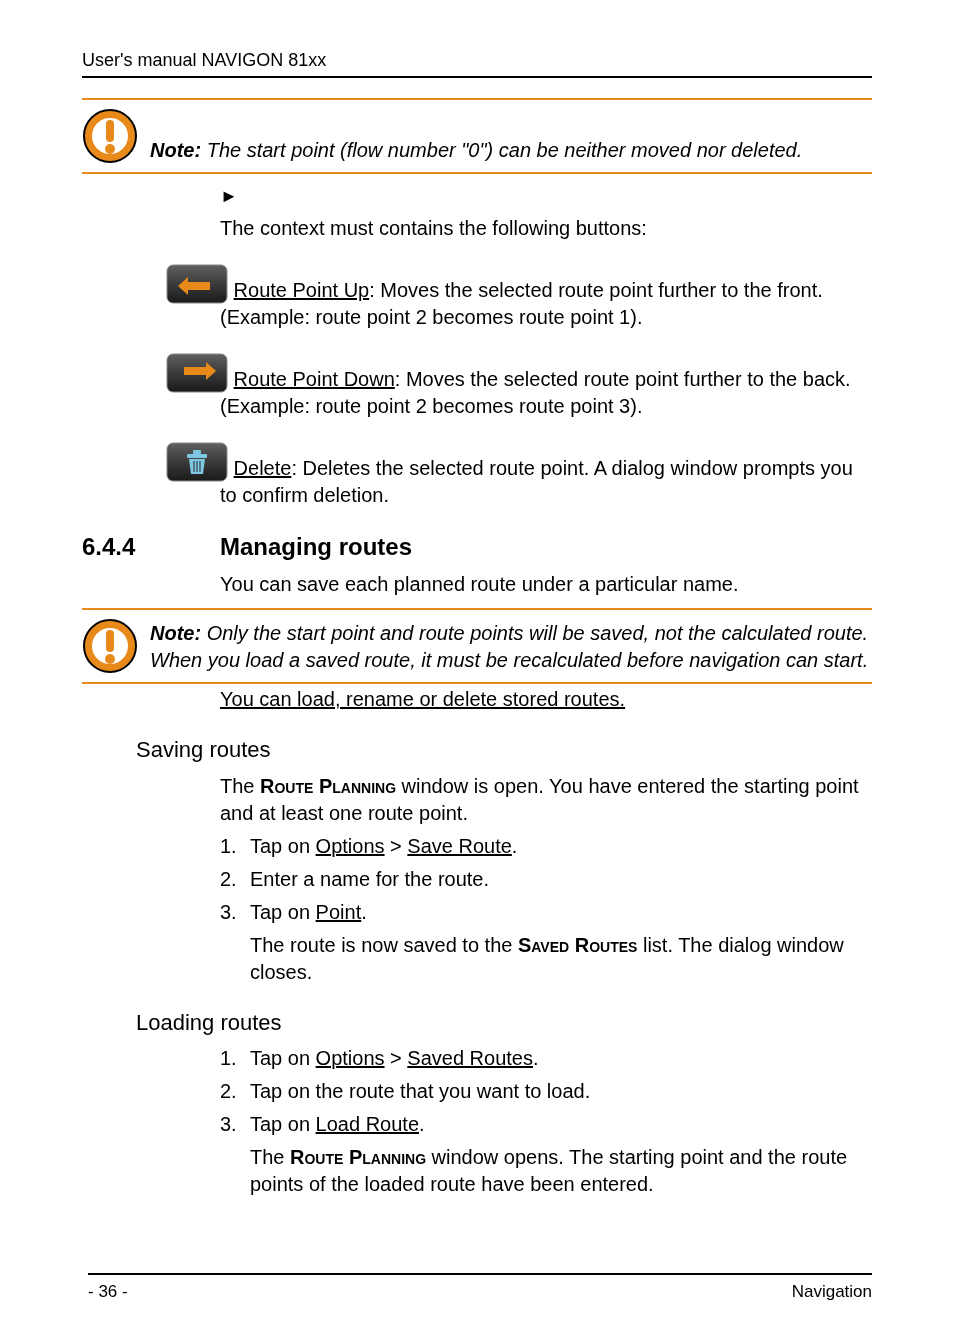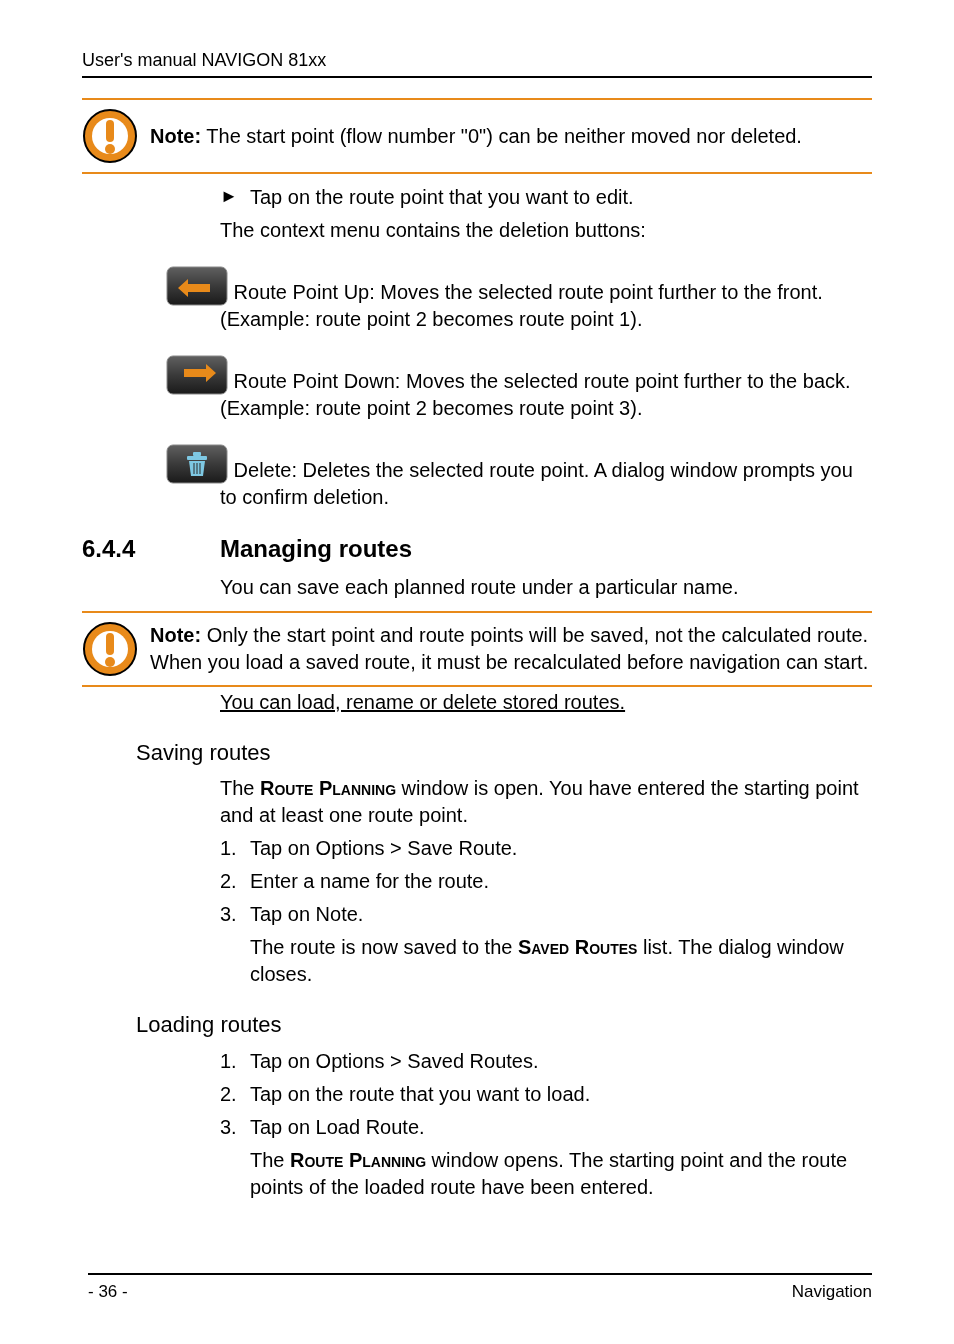--- a/index.html
+++ b/index.html
@@ -29,22 +29,23 @@
   border-top: 2px solid #000;
   margin: 4px 0 20px 0;
 }
 .hr-orange {
   border: none;
   border-top: 2px solid #E88A1A;
   margin: 0;
 }
 .note-block {
   display: flex;
-  align-items: center;
+  align-items: flex-end;
   padding: 8px 0 8px 0;
+  font-style: italic;
 }
 .note-icon {
   width: 56px;
   height: 56px;
   flex: 0 0 56px;
   margin-right: 12px;
 }
 .note-text {
   flex: 1;
   font-size: 20px;
@@ -100,21 +101,21 @@
   margin-top: 6px;
 }
 .num-list .num {
   width: 30px;
   flex: 0 0 30px;
 }
 .nested {
   margin-left: 30px;
   margin-top: 6px;
 }
-.u { }
+.u { text-decoration: underline; }
 .smallcaps {
   font-variant: small-caps;
   font-weight: bold;
 }
 .footer {
   position: absolute;
   bottom: 40px;
   left: 88px;
   right: 82px;
 }
@@ -182,23 +183,22 @@
       </svg>
     <div class="note-text">
       <b>Note:</b><span> The start point (flow number "0") can be neither moved nor deleted.</span>
     </div>
   </div>
   <hr class="hr-orange">
 
   <div class="indent-body">
     <div class="bullet-row">
       <div class="bullet-sym">►</div>
-      <div>Tap on the route point that you want to edit.</div>
-    </div>
-    <div style="margin-top:6px;">The context menu contains the deletion buttons:</div>
+    </div>
+    <div style="margin-top:6px;">The context must contains the following buttons:</div>
   </div>
 
   <div class="indent-body icon-row">
     <svg class="app-btn" viewBox="0 0 62 40">
         <use href="#arrow-up-left"></use>
       </svg>
     <span>
       <span class="u">Route Point Up</span><span>: Moves the selected route point further to the front. (Example: route point 2 becomes route point 1).</span>
     </span>
   </div>
@@ -251,21 +251,21 @@
         <span>Tap on </span><span class="u">Options</span><span> &gt; </span><span class="u">Save Route</span><span>.</span>
       </div>
     </div>
     <div class="item">
       <div class="num">2.</div>
       <div>Enter a name for the route.</div>
     </div>
     <div class="item">
       <div class="num">3.</div>
       <div>
-        <span>Tap on </span><span class="u">Note</span><span>.</span>
+        <span>Tap on </span><span class="u">Point</span><span>.</span>
         <div class="nested" style="margin-left:0; margin-top:6px;">
           <span>The route is now saved to the </span><span class="smallcaps">Saved Routes</span><span> list. The dialog window closes.</span>
         </div>
       </div>
     </div>
   </div>
 
   <div class="subhead">Loading routes</div>
   <div class="indent-body num-list">
     <div class="item">

